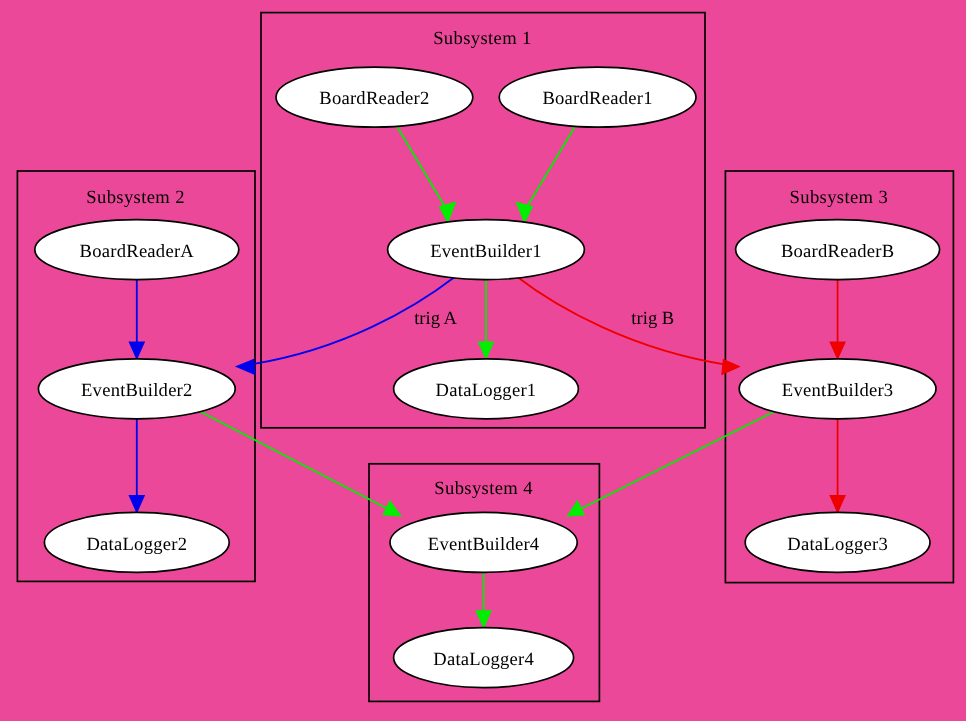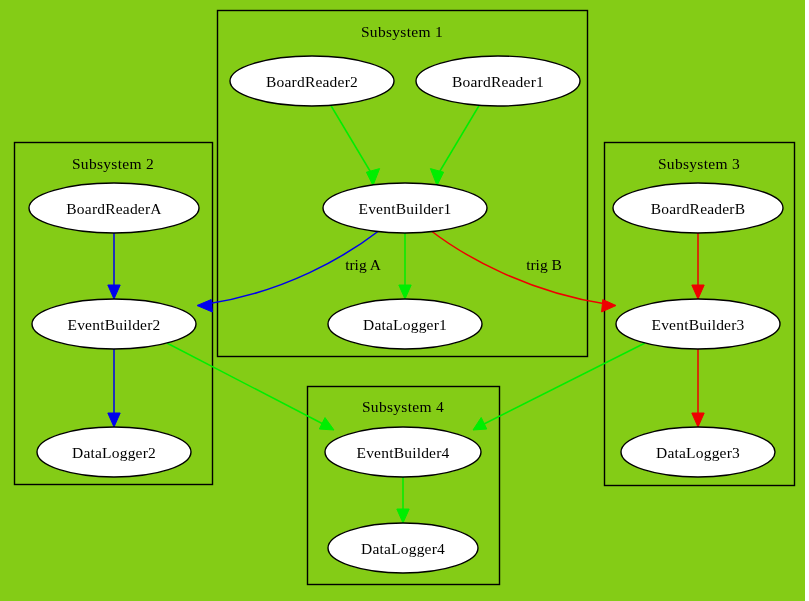--- a/index.html
+++ b/index.html
@@ -4,21 +4,21 @@
 <style>
   html, body {
     margin: 0;
     padding: 0;
     background: #ffffff;
   }
   #canvas {
     position: relative;
     width: 805px;
     height: 601px;
-    background: #84cc16;
+    background: #ec4899;
     overflow: hidden;
     font-family: "Liberation Serif", "DejaVu Serif", serif;
   }
   #graph-svg {
     position: absolute;
     left: 0;
     top: 0;
     width: 809px;
     height: 601px;
   }

